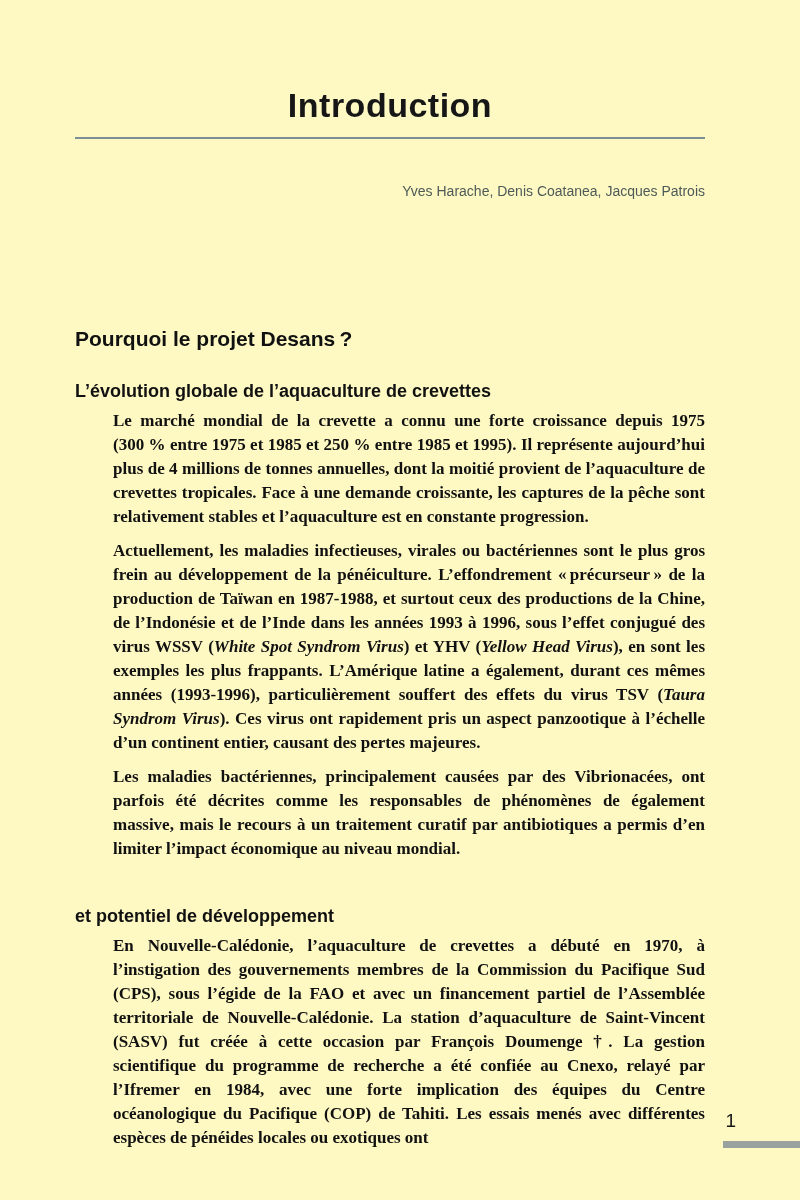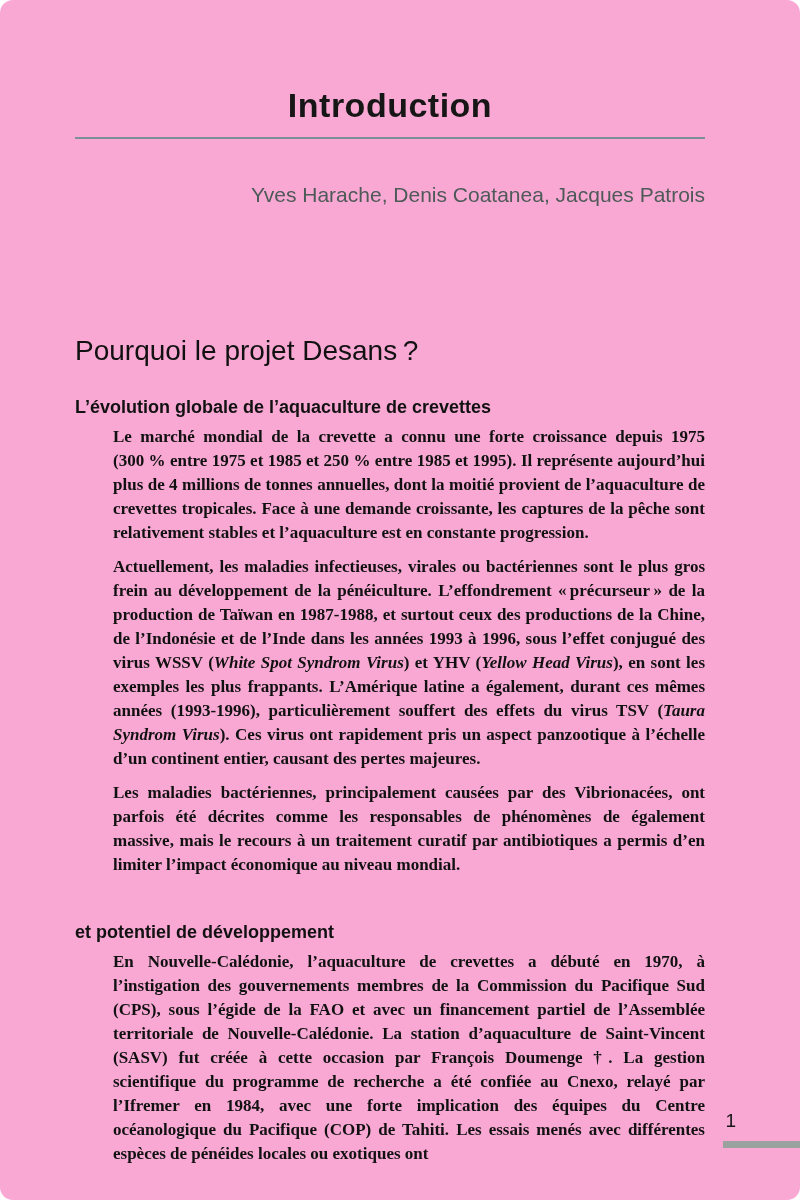--- a/index.html
+++ b/index.html
@@ -1,24 +1,23 @@
 <!DOCTYPE html>
 <html lang="fr"><head>
 <meta charset="utf-8">
 <style>
   html, body { margin: 0; padding: 0; background: #ffffff; }
   .page {
     position: relative;
     width: 800px;
     height: 1200px;
-    background: #f9a8d4;
+    background: #fef9c3;
     overflow: hidden;
     font-family: "Liberation Sans", sans-serif;
     color: #161616;
-    border-radius: 13px;
   }
   .col {
     position: absolute;
     left: 75px;
     top: 0;
     width: 630px;
   }
   .title {
     margin: 86px 0 0 0;
     text-align: center;
@@ -28,27 +27,27 @@
     color: #161616;
   }
   .title-rule {
     height: 2px;
     background: #7c8e96;
     margin-top: 12px;
   }
   .authors {
     margin-top: 44px;
     text-align: right;
-    font-size: 21px;
+    font-size: 14px;
     color: #4d5a58;
   }
   .h-main {
     margin: 128px 0 0 0;
-    font-size: 28px;
-    font-weight: normal;
+    font-size: 21px;
+    font-weight: bold;
     color: #111111;
   }
   .h-sub {
     margin: 28px 0 0 0;
     font-size: 18px;
     font-weight: bold;
     line-height: 25px;
     color: #111111;
   }
   .h-sub.second { margin-top: 18px; }

